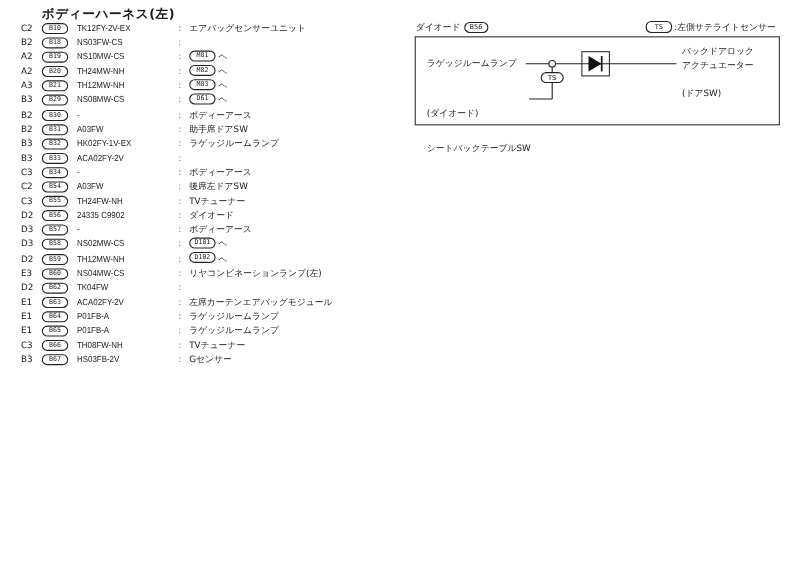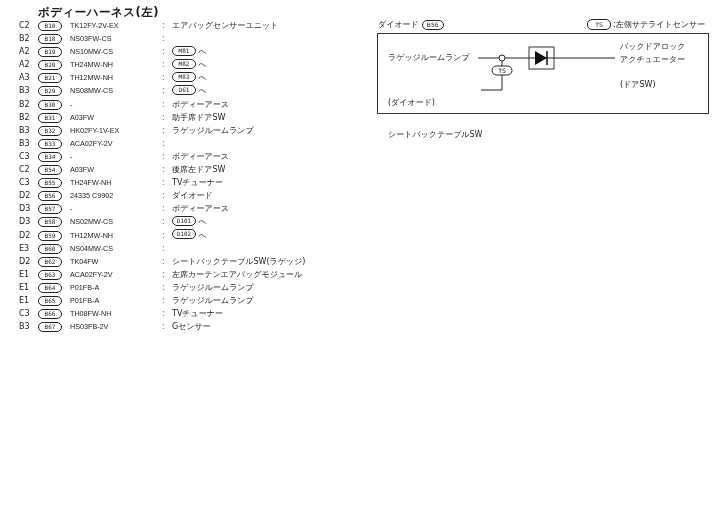--- a/index.html
+++ b/index.html
@@ -147,27 +147,27 @@
       <span class="conn">B59</span>
       <span class="part">TH12MW-NH</span>
       <span class="colon">:</span>
       <span class="desc"><span class="ref">D102</span> <span>へ</span></span>
     </div>
     <div class="row">
       <span class="grid">E3</span>
       <span class="conn">B60</span>
       <span class="part">NS04MW-CS</span>
       <span class="colon">:</span>
+      <span class="desc"><span>リヤコンビネーションランプ(左)</span></span>
     </div>
     <div class="row">
       <span class="grid">D2</span>
       <span class="conn">B62</span>
       <span class="part">TK04FW</span>
       <span class="colon">:</span>
-      <span class="desc"><span>シートバックテーブルSW(ラゲッジ)</span></span>
     </div>
     <div class="row">
       <span class="grid">E1</span>
       <span class="conn">B63</span>
       <span class="part">ACA02FY-2V</span>
       <span class="colon">:</span>
       <span class="desc"><span>左席カーテンエアバッグモジュール</span></span>
     </div>
     <div class="row">
       <span class="grid">E1</span>

